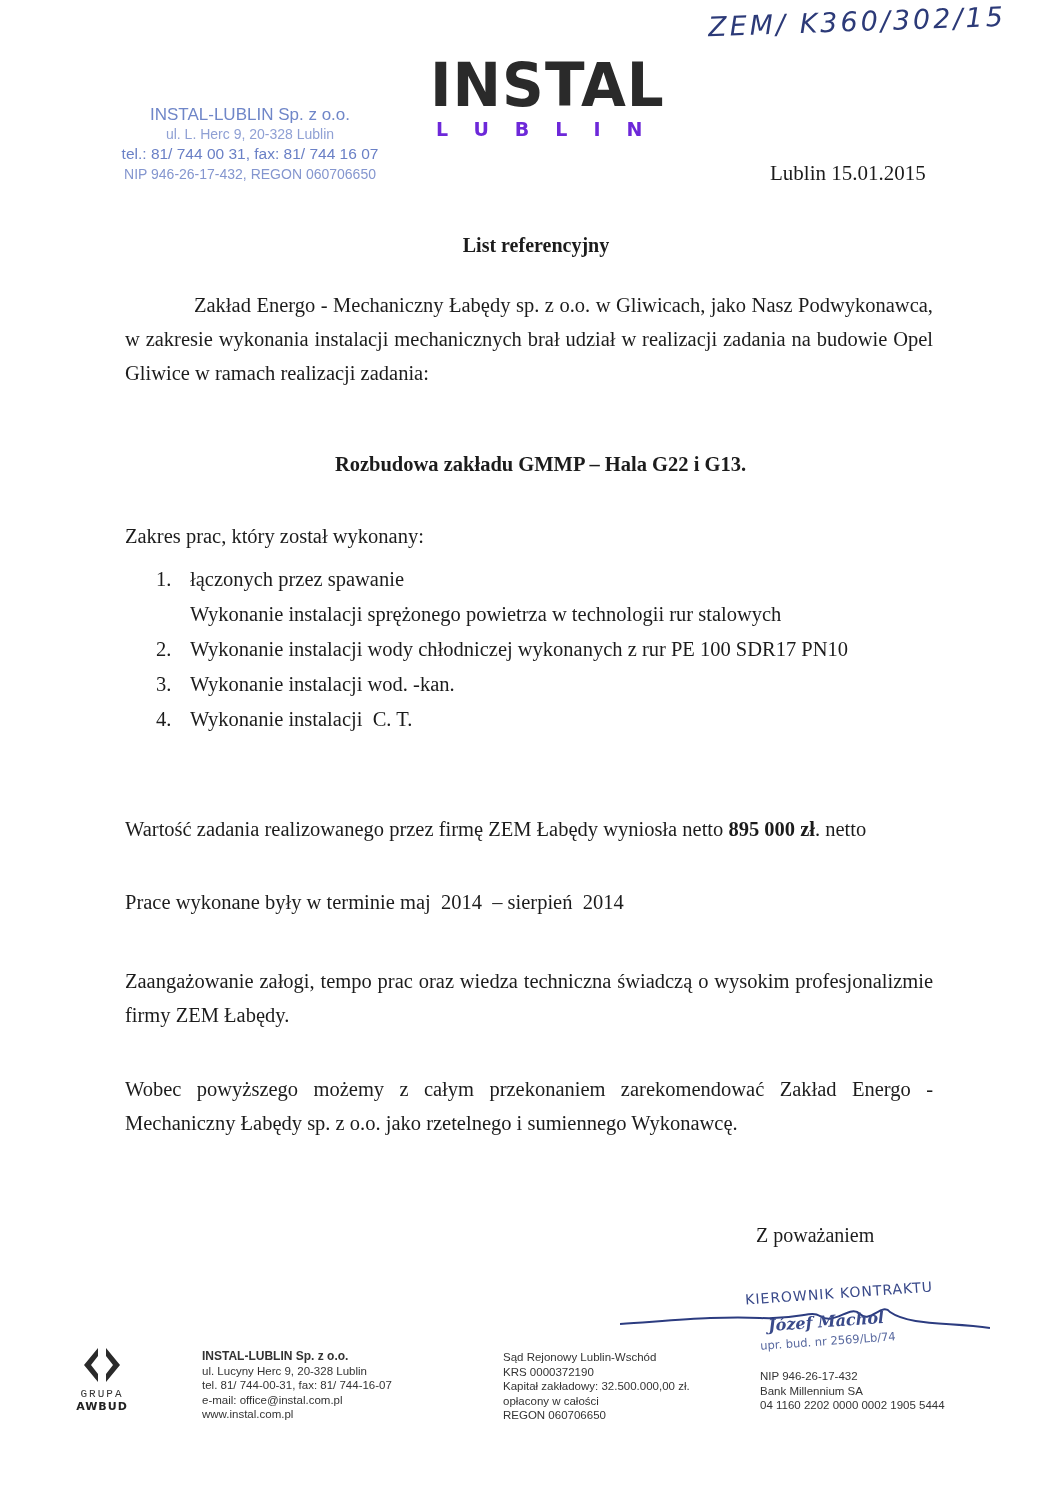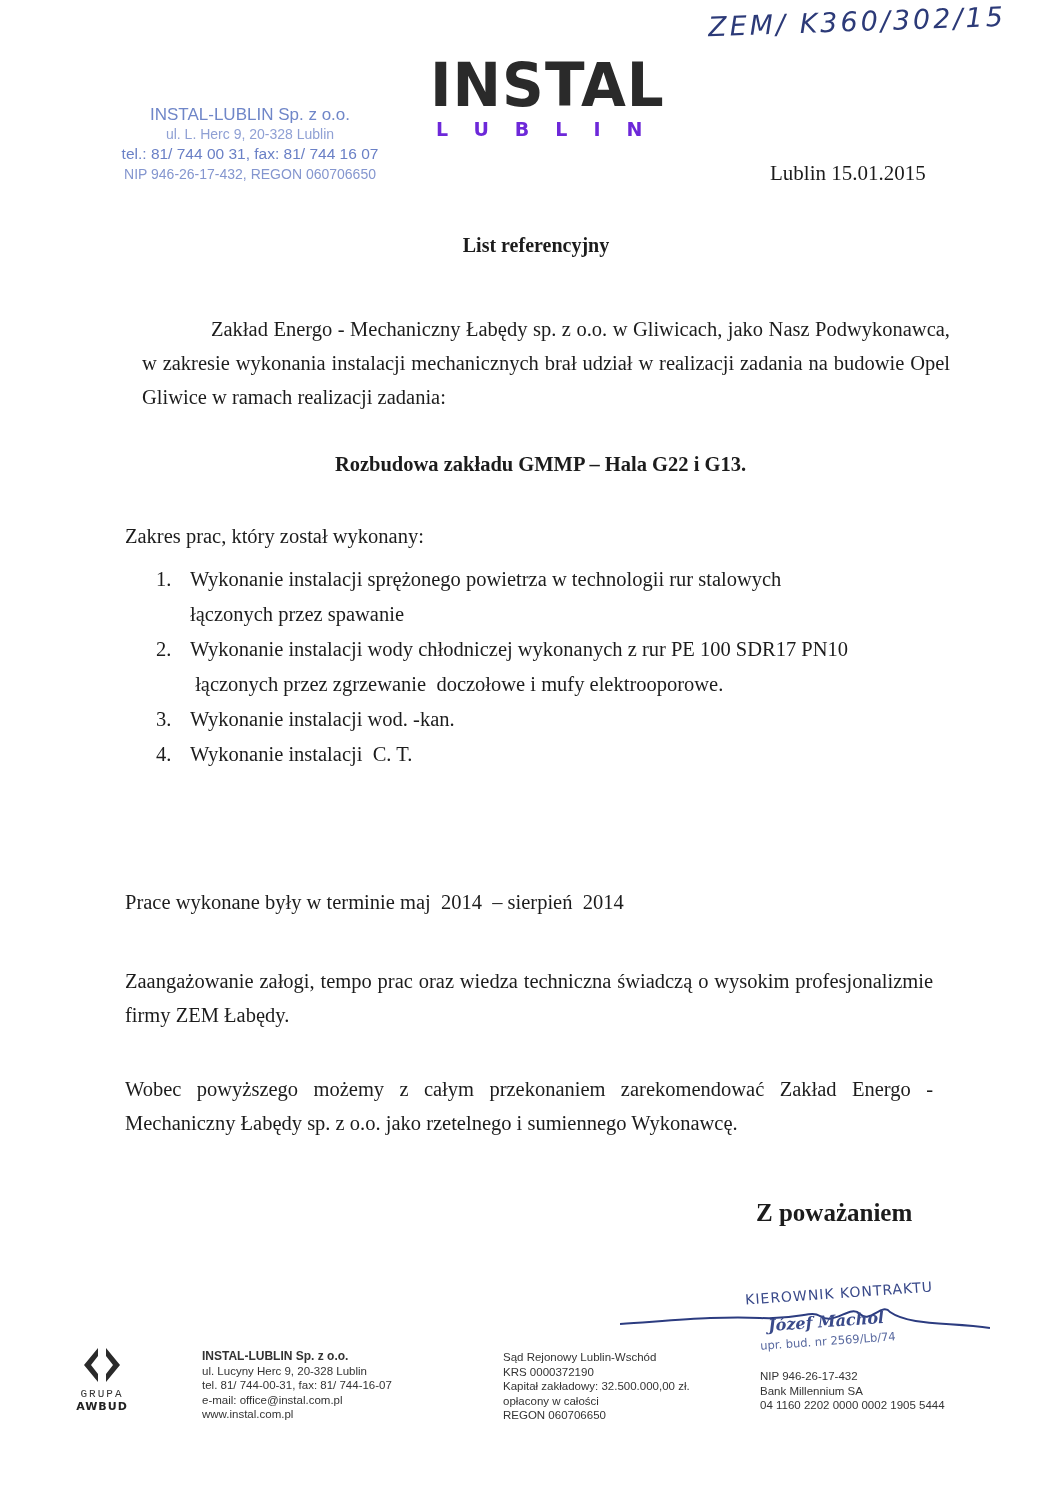--- a/index.html
+++ b/index.html
@@ -24,33 +24,33 @@
   .logo-main { font-family: "DejaVu Sans", sans-serif; font-weight: 900; font-size: 58px; letter-spacing: 1px;
      color: #2a2a2a; line-height: 54px; transform: scaleY(1.05); }
   .logo-sub { font-family: "DejaVu Sans", sans-serif; font-weight: 700; font-size: 19px; letter-spacing: 26px;
      color: #6d28d9; margin-top: 6px; padding-left: 6px; }
 
   .date { position: absolute; left: 770px; top: 161px; font-size: 21px; }
   .title { position: absolute; left: 0; width: 1059px; top: 234px; text-align: center; font-size: 20px; font-weight: bold; }
   .title span { margin-left: 13px; }
 
   .para { position: absolute; left: 125px; width: 808px; font-size: 20.5px; line-height: 34px; text-align: justify; }
-  .p1 { top: 312px; text-indent: 69px; margin-left: 17px; }
+  .p1 { top: 288px; text-indent: 69px; }
   .subject { position: absolute; left: 0; width: 1059px; top: 453px; text-align: center; font-size: 20.5px; font-weight: bold; }
   .subject span { margin-left: 22px; }
   .scope-h { position: absolute; left: 125px; top: 525px; font-size: 20.5px; }
   .list { position: absolute; left: 156px; top: 562px; width: 760px; margin: 0; padding: 0; list-style: none; font-size: 20.5px; }
   .list li { position: relative; padding-left: 34px; line-height: 35px; }
   .list li .num { position: absolute; left: 0; top: 0; }
   .list li .cont { display: block; }
   .value { position: absolute; left: 125px; top: 818px; font-size: 20.5px; }
   .terms { position: absolute; left: 125px; top: 891px; font-size: 20.5px; }
   .p4 { top: 964px; }
   .p5 { top: 1072px; }
-  .closing { position: absolute; left: 756px; top: 1199px; font-size: 25px; font-weight: bold; }
+  .closing { position: absolute; left: 756px; top: 1224px; font-size: 20px; }
 
   
   .sig-line { position: absolute; left: 620px; top: 1302px; width: 370px; height: 30px; }
   .sig-stamp1 { position: absolute; left: 745px; top: 1285px; font-family: "DejaVu Sans", sans-serif; font-size: 14px; color: #3a4a8a; letter-spacing: 1px; transform: rotate(-4deg); }
   .sig-stamp2 { position: absolute; left: 768px; top: 1312px; font-family: "DejaVu Serif", serif; font-style: italic; font-weight: bold; font-size: 16px; color: #3a4a8a; transform: rotate(-4deg); }
   .sig-stamp3 { position: absolute; left: 760px; top: 1334px; font-family: "DejaVu Sans", sans-serif; font-size: 11.5px; color: #5a6aa0; transform: rotate(-4deg); }
 
   
   .grupa-logo { position: absolute; left: 72px; top: 1345px; width: 60px; text-align: center; }
   .grupa-logo svg { display: block; margin: 0 auto; }
@@ -87,38 +87,38 @@
 
   <div class="para p1 serif">Zakład Energo - Mechaniczny Łabędy sp. z o.o. w Gliwicach, jako Nasz Podwykonawca, w zakresie wykonania instalacji mechanicznych brał udział w realizacji zadania na budowie Opel Gliwice w ramach realizacji zadania:</div>
 
   <div class="subject serif"><span>Rozbudowa zakładu GMMP – Hala G22 i G13.</span></div>
 
   <div class="scope-h serif">Zakres prac, który został wykonany:</div>
 
   <ol class="list serif">
     <li>
       <span class="num">1.</span>
+      <span class="cont">łączonych przez spawanie</span>
       <span class="cont">Wykonanie instalacji sprężonego powietrza  w technologii  rur stalowych</span>
-      <span class="cont">łączonych przez spawanie</span>
     </li>
     <li>
       <span class="num">2.</span>
       <span class="cont">Wykonanie instalacji wody chłodniczej wykonanych z rur PE 100 SDR17 PN10</span>
-      <span class="cont" style="white-space:pre"> łączonych przez zgrzewanie  doczołowe i mufy elektrooporowe.</span>
     </li>
     <li>
       <span class="num">3.</span>
       <span class="cont">Wykonanie instalacji wod. -kan.</span>
     </li>
     <li>
       <span class="num">4.</span>
       <span class="cont" style="white-space:pre">Wykonanie instalacji  C. T.</span>
     </li>
   </ol>
 
+  <div class="value serif"><span>Wartość zadania realizowanego przez firmę ZEM Łabędy wyniosła netto </span><b>895 000 zł</b><span>. netto</span></div>
 
   <div class="terms serif" style="white-space:pre">Prace wykonane były w terminie maj  2014  – sierpień  2014</div>
 
   <div class="para p5 serif">Wobec powyższego możemy z całym przekonaniem zarekomendować Zakład Energo - Mechaniczny Łabędy sp. z o.o. jako rzetelnego i sumiennego Wykonawcę.</div>
 
   <div class="para p4 serif">Zaangażowanie załogi, tempo prac oraz wiedza techniczna świadczą o wysokim profesjonalizmie firmy ZEM Łabędy.</div>
 
   <div class="closing serif">Z poważaniem</div>
 
   <svg class="sig-line" viewBox="0 0 370 30">

